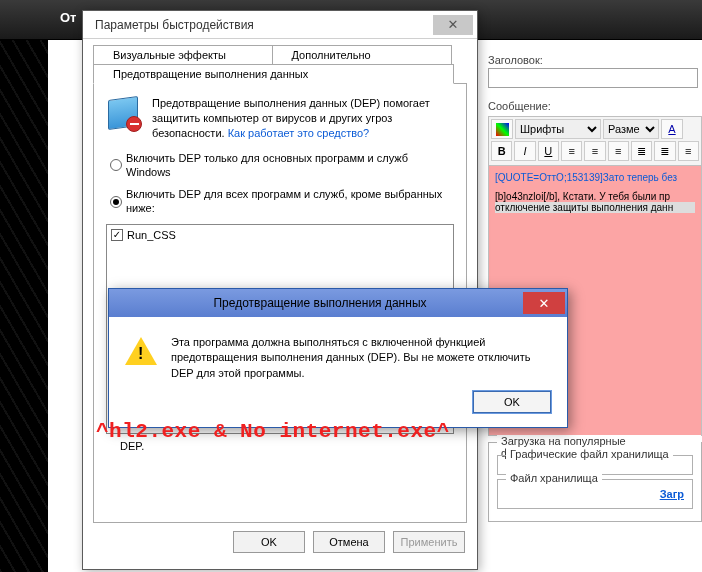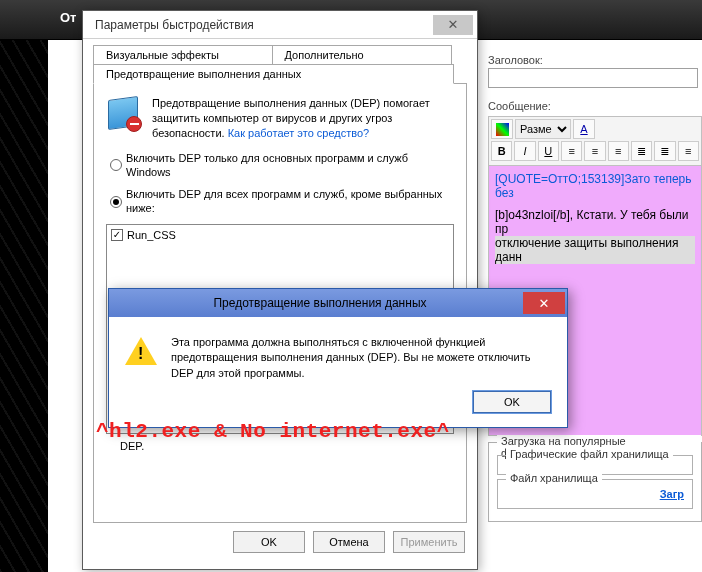--- a/index.html
+++ b/index.html
@@ -10,38 +10,38 @@
 .hex-bg { position: absolute; top: 40px; left: 0; width: 48px; height: 532px; background: #000 repeating-linear-gradient(60deg, #111 0 2px, #000 2px 12px); }
 
 .right-panel { position: absolute; top: 40px; left: 480px; right: 0; bottom: 0; background: #fff; padding: 8px 0 0 8px; }
 .field-label { color: #444; font-size: 11px; margin: 6px 0 2px 0; }
 .text-input { width: 210px; height: 20px; border: 1px solid #a0a0a0; background: #fff; }
 .editor-toolbar { margin-top: 4px; border: 1px solid #c0c0c0; background: #f4f4f4; width: 214px; padding: 2px; }
 .tb-row { display: flex; align-items: center; gap: 2px; margin-bottom: 2px; }
 .tb-btn { width: 22px; height: 20px; border: 1px solid #ccc; background: #fafafa; display: flex; align-items: center; justify-content: center; font-size: 11px; cursor: pointer; }
 .tb-select { height: 20px; font-size: 11px; border: 1px solid #ccc; }
 .color-ico { width: 13px; height: 13px; display: inline-block; }
-.editor-body { border: 1px solid #c0c0c0; border-top: none; width: 214px; height: 270px; padding: 6px; font-size: 12px; background: #f0abfc; overflow: hidden; }
+.editor-body { border: 1px solid #c0c0c0; border-top: none; width: 214px; height: 270px; padding: 6px; font-size: 10px; background: #fca5a5; overflow: hidden; }
 .editor-body .quote-line { color: #0b5bd6; margin-bottom: 8px; }
 .editor-body .line2 { color: #000; }
 .editor-body .greybg { background: #ddd; }
 
 .group-box { border: 1px solid #b0b0b0; margin-top: 6px; padding: 8px; position: relative; width: 214px; }
 .group-title { position: absolute; top: -8px; left: 8px; background: #fff; padding: 0 4px; font-size: 11px; color: #333; }
 .inner-group { border: 1px solid #b0b0b0; padding: 8px; margin: 4px 0; position: relative; }
 .link-blue { color: #0b5bd6; text-decoration: underline; font-weight: bold; cursor: pointer; }
 
 .perf-window { position: absolute; top: 10px; left: 82px; width: 396px; height: 560px; background: #fff; border: 1px solid #5b5b5b; box-shadow: 2px 2px 10px rgba(0,0,0,0.3); }
 .titlebar { height: 28px; background: #fff; display: flex; align-items: center; padding: 0 0 0 12px; border-bottom: 1px solid #d0d0d0; }
 .titlebar-text { flex: 1; font-size: 12px; color: #333; text-align: left; }
 .close-btn { width: 40px; height: 20px; background: #c8c8c8; color: #555; display: flex; align-items: center; justify-content: center; font-size: 13px; cursor: pointer; margin-right: 4px; }
 
 .tab-area { padding: 6px 10px 0 10px; }
 .tab-row { display: flex; }
-.tab { border: 1px solid #a8a8a8; border-bottom: none; padding: 3px 12px; font-size: 11px; background: #fff; cursor: pointer; position: relative; }
+.tab { border: 1px solid #a8a8a8; border-bottom: none; padding: 3px 19px; font-size: 11px; background: #fff; cursor: pointer; position: relative; }
 .tab + .tab { border-left: none; }
 .tab.inactive { background: #fff; }
 .tab-row2 .tab { border-top: 1px solid #a8a8a8; }
 .tab.active { background: #fff; z-index: 2; border-bottom: 1px solid #fff; margin-bottom: -1px; }
 .tab-content { border: 1px solid #a8a8a8; padding: 12px; height: 440px; }
 
 .dep-desc { display: flex; gap: 10px; margin-bottom: 10px; }
 .dep-icon { width: 36px; height: 36px; flex-shrink: 0; position: relative; }
 .dep-chip { width: 30px; height: 30px; background: linear-gradient(#7ac6f0,#3a95d8); border: 1px solid #2a6aa0; border-radius: 2px; transform: skewY(-8deg); position: absolute; top: 2px; left: 2px; }
 .dep-badge { position: absolute; bottom: 0; right: 0; width: 16px; height: 16px; background: #d83030; border-radius: 50%; border: 1px solid #a02020; }
@@ -87,20 +87,21 @@
 
 <div class="right-panel">
   <div class="field-label">Заголовок:</div>
   <input class="text-input" style="">
   <div class="field-label" style="margin-top:12px">Сообщение:</div>
   <div class="editor-toolbar">
     <div class="tb-row">
       <div class="tb-btn">
           <span class="color-ico" style="background:linear-gradient(45deg,#f00,#0f0,#00f)"></span>
         </div>
+      <select class="tb-select" style="width:86px"><option>Шрифты</option></select>
       <select class="tb-select" style="width:56px"><option>Разме</option></select>
       <div class="tb-btn">
           <span style="text-decoration:underline;color:#00a">A</span>
         </div>
     </div>
     <div class="tb-row">
       <div class="tb-btn">
           <b>B</b>
         </div>
       <div class="tb-btn">

